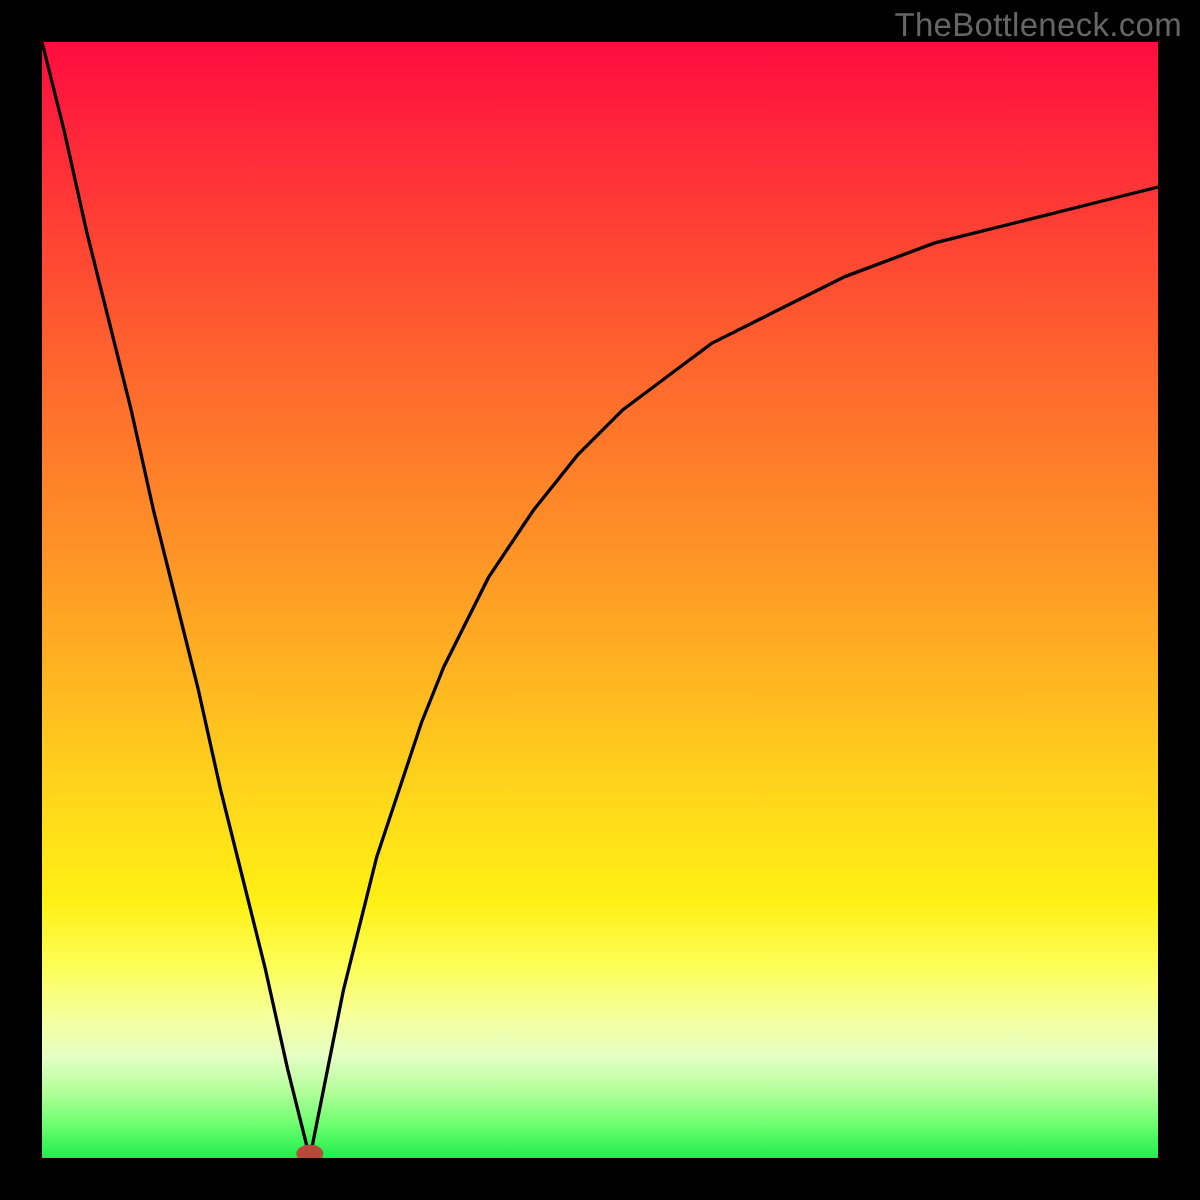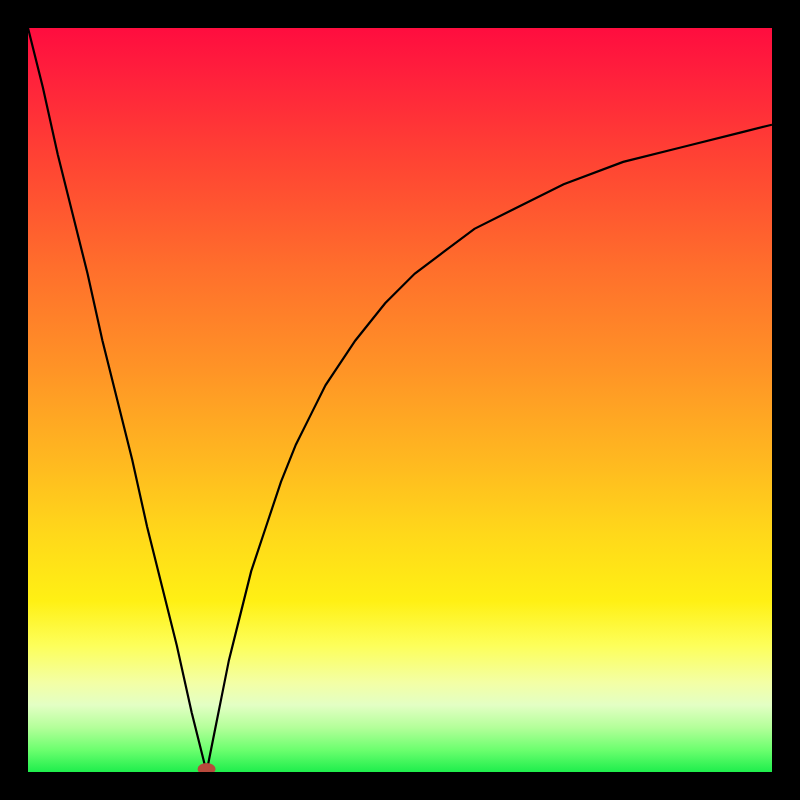--- a/index.html
+++ b/index.html
@@ -64,20 +64,21 @@
   }
   .marker {
     fill: #b84a3c;
     stroke: none;
   }
 </style>
 </head>
 <body>
 
 <div class="frame">
+  <div class="watermark">TheBottleneck.com</div>
 
   <div class="plot-area">
     <svg id="chart-svg" width="744" height="744" viewBox="0 0 744 744">
       <path id="left-branch" class="curve" d="M0.00 0.00 L14.88 59.52 L29.76 126.48 L44.64 186.00 L59.52 245.52 L74.40 312.48 L89.28 372.00 L104.16 431.52 L119.04 498.48 L133.92 558.00 L148.80 617.52 L163.68 684.48 L171.12 714.24 L178.56 744.00"></path>
       <path id="right-branch" class="curve" d="M178.56 744.00 L186.00 706.80 L193.44 669.60 L200.88 632.40 L208.32 602.64 L215.76 572.88 L223.20 543.12 L238.08 498.48 L252.96 453.84 L267.84 416.64 L282.72 386.88 L297.60 357.12 L327.36 312.48 L357.12 275.28 L386.88 245.52 L416.64 223.20 L446.40 200.88 L491.04 178.56 L535.68 156.24 L595.20 133.92 L654.72 119.04 L714.24 104.16 L744.00 96.72"></path>
       <ellipse id="min-marker" class="marker" cx="178.56" cy="741.00" rx="9" ry="6"></ellipse>
     </svg>
   </div>
 </div>
 

